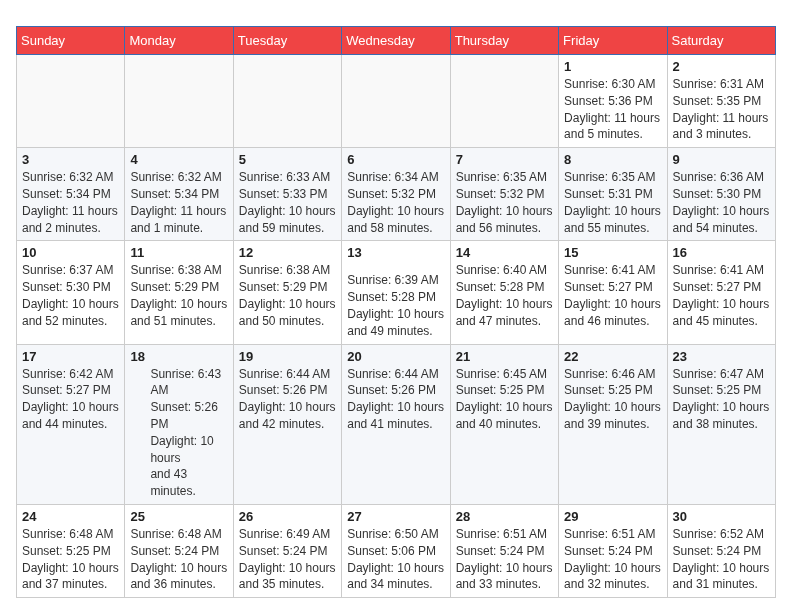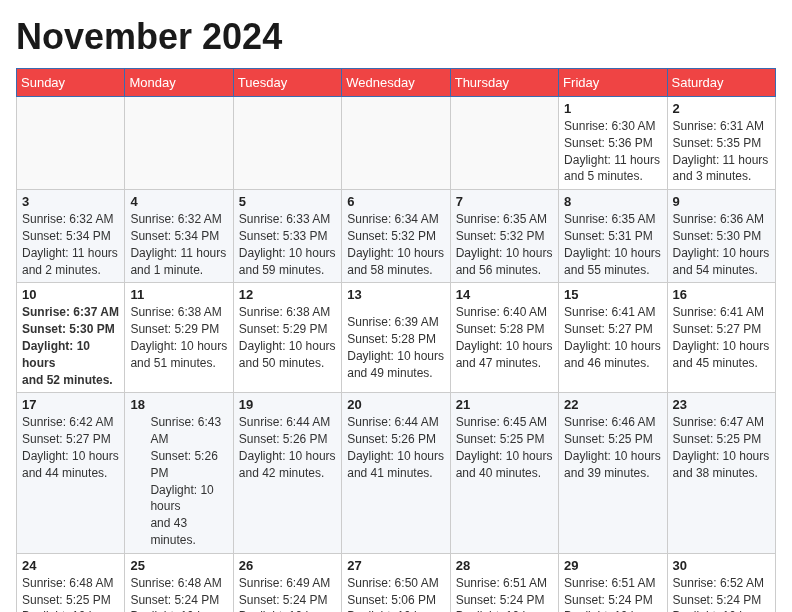--- a/index.html
+++ b/index.html
@@ -72,21 +72,20 @@
     }
     .calendar tr:nth-child(even) td:not(.empty) {
       background: #f5f7fa;
     }
   </style>
 </head>
 <body>
 
 <div class="header">
   <div class="title-block">
-    <div class="month-title">November 2024</div>
   </div>
 </div>
 
 <table class="calendar">
   <thead>
     <tr>
     <th>Sunday</th>
         <th>Monday</th>
         <th>Tuesday</th>
         <th>Wednesday</th>
@@ -164,21 +163,21 @@
           <div class="day-number">9</div>
           <div class="day-info" style="white-space: pre-line;">Sunrise: 6:36 AM
 Sunset: 5:30 PM
 Daylight: 10 hours
 and 54 minutes.</div>
         </td>
       </tr>
       <tr>
         <td>
           <div class="day-number">10</div>
-          <div class="day-info" style="white-space: pre-line; font-weight: bold;">Sunrise: 6:37 AM
+          <div class="day-info" style="white-space: pre-line;">Sunrise: 6:37 AM
 Sunset: 5:30 PM
 Daylight: 10 hours
 and 52 minutes.</div>
         </td>
         <td>
           <div class="day-number">11</div>
           <div class="day-info" style="white-space: pre-line;">Sunrise: 6:38 AM
 Sunset: 5:29 PM
 Daylight: 10 hours
 and 51 minutes.</div>

